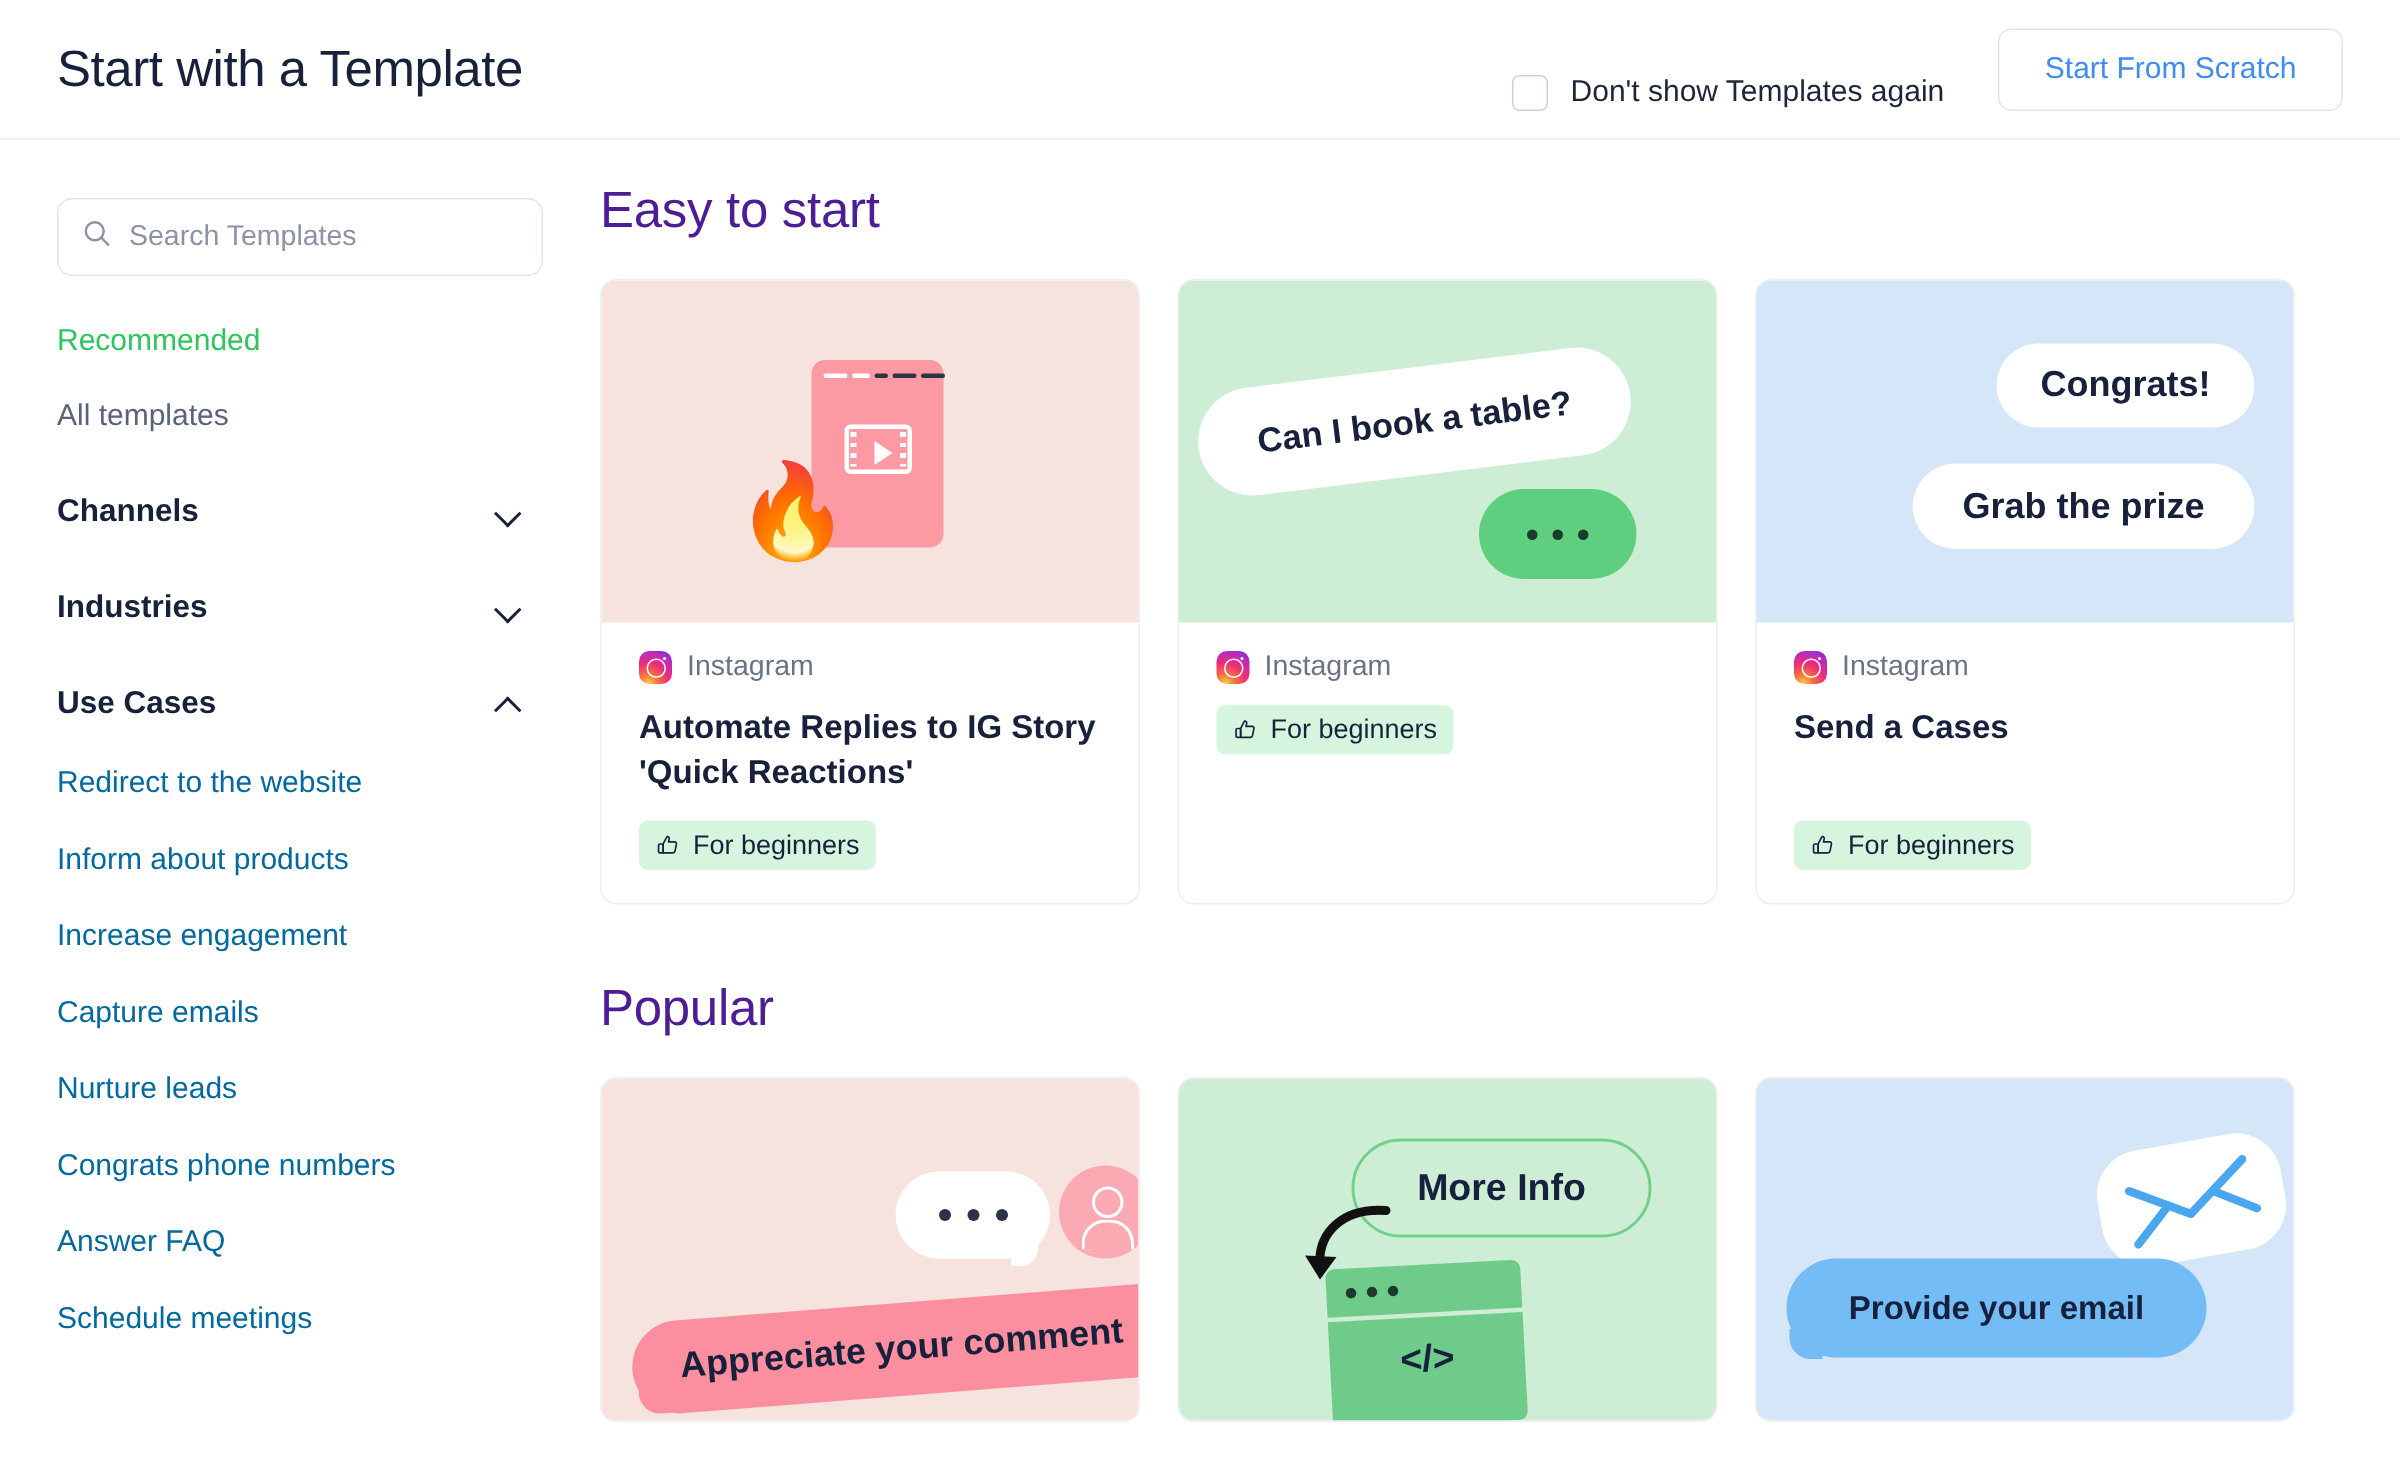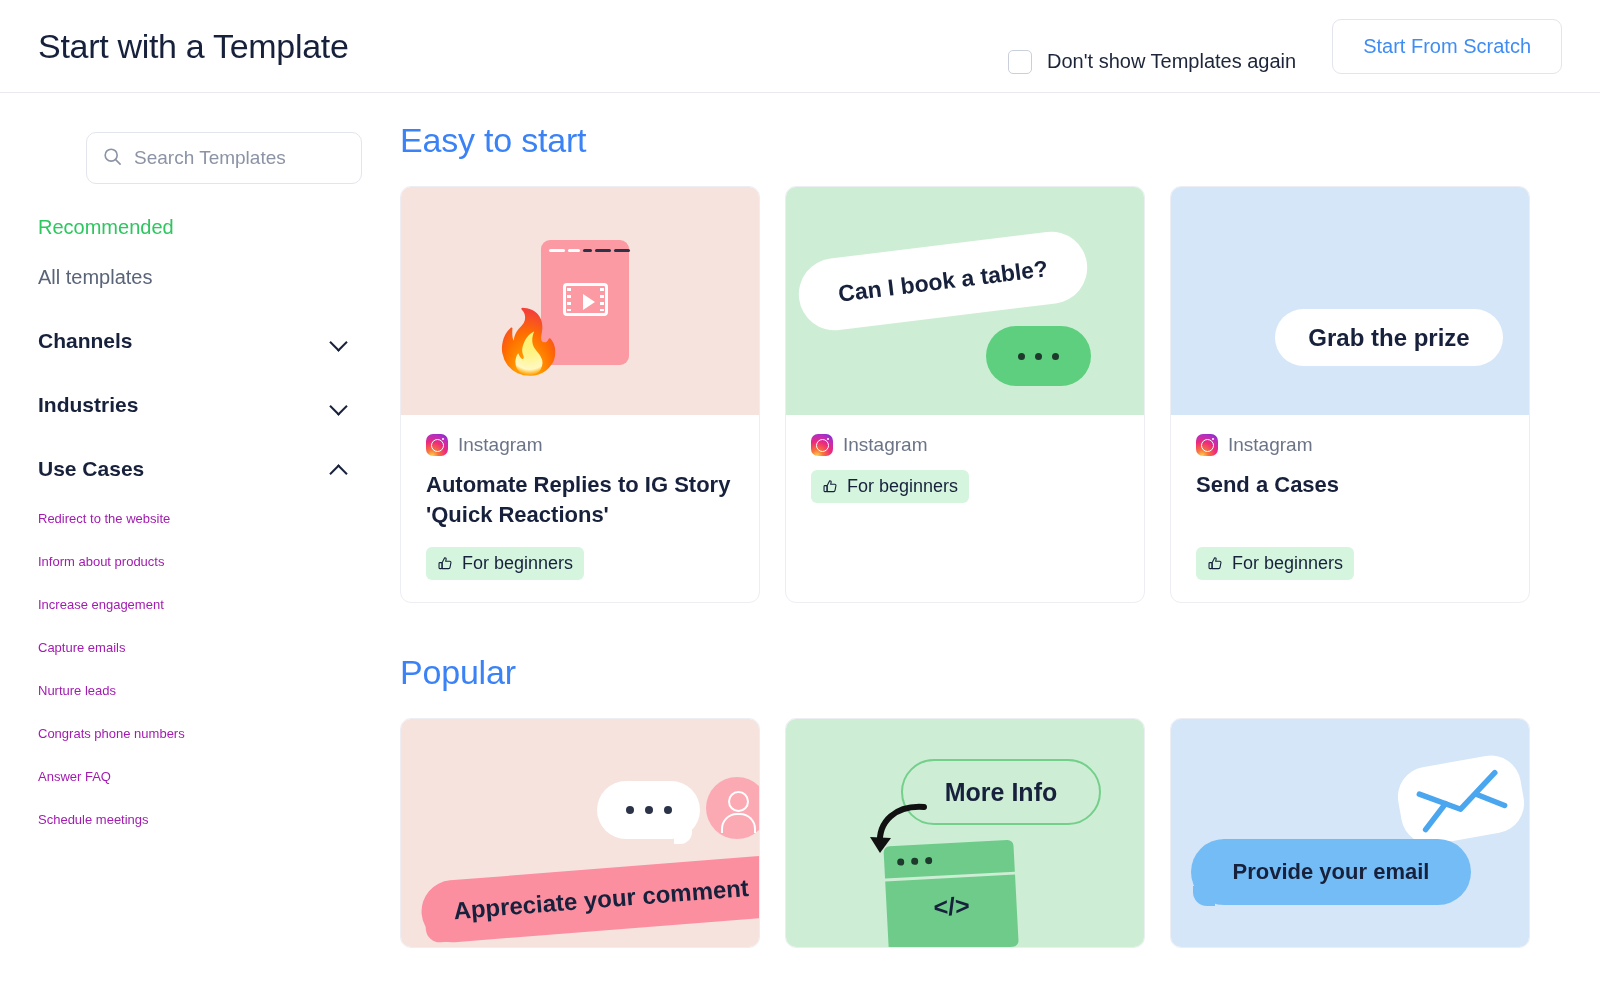--- a/index.html
+++ b/index.html
@@ -72,21 +72,20 @@
     padding: 39px 38px 0 38px;
   }
   .search-box {
     height: 52px;
     border: 1px solid #e2e5ec;
     border-radius: 10px;
     display: flex;
     align-items: center;
     padding: 0 16px;
     gap: 12px;
-    margin-left: 48px;
   }
   .search-input {
     border: none; outline: none;
     font-size: 19px;
     color: #1c2539;
     font-family: "Liberation Sans", sans-serif;
     background: transparent;
     width: 100%;
   }
   .search-input::placeholder { color: #8b93a5; }
@@ -121,36 +120,36 @@
     position: absolute;
     left: 1px; top: 0px;
     width: 11px; height: 11px;
     border-right: 2.4px solid #17213c;
     border-bottom: 2.4px solid #17213c;
     transform: rotate(45deg);
   }
   .chev.up::before { transform: rotate(225deg); top: 3px; }
   .sub-list { margin-top: 30px; }
   .sub-item {
-    font-size: 13px;
-    color: #a21caf;
+    font-size: 20px;
+    color: #0369a1;
     margin-bottom: 28px;
     cursor: pointer;
   }
 
   
   .main {
     flex: 1;
     padding: 28px 55px 0 0;
     overflow: hidden;
   }
   .section-title {
     font-size: 34px;
     font-weight: 400;
-    color: #3b82f6;
+    color: #4c1d95;
     margin-bottom: 26px;
     letter-spacing: -0.2px;
   }
   .cards-row {
     display: flex;
     gap: 25px;
   }
   .card {
     width: 360px;
     flex: 0 0 360px;
@@ -565,20 +564,21 @@
                 <rect x="2.4" y="9" width="3.6" height="7" rx="1" stroke="#17213c" stroke-width="1.3"></rect>
               </svg>
             </span>
             <span>For beginners</span>
           </div>
         </div>
       </div>
 
       <div class="card">
         <div class="card-art art-blue">
+          <div class="pill-white pill-congrats">Congrats!</div>
           <div class="pill-white pill-prize">Grab the prize</div>
         </div>
         <div class="card-body">
           <div class="card-src">
             <span class="ig-icon"></span>
             <span class="card-src-label">Instagram</span>
           </div>
           <div class="card-title">Send a Cases</div>
           <div class="badge">
             <span>

